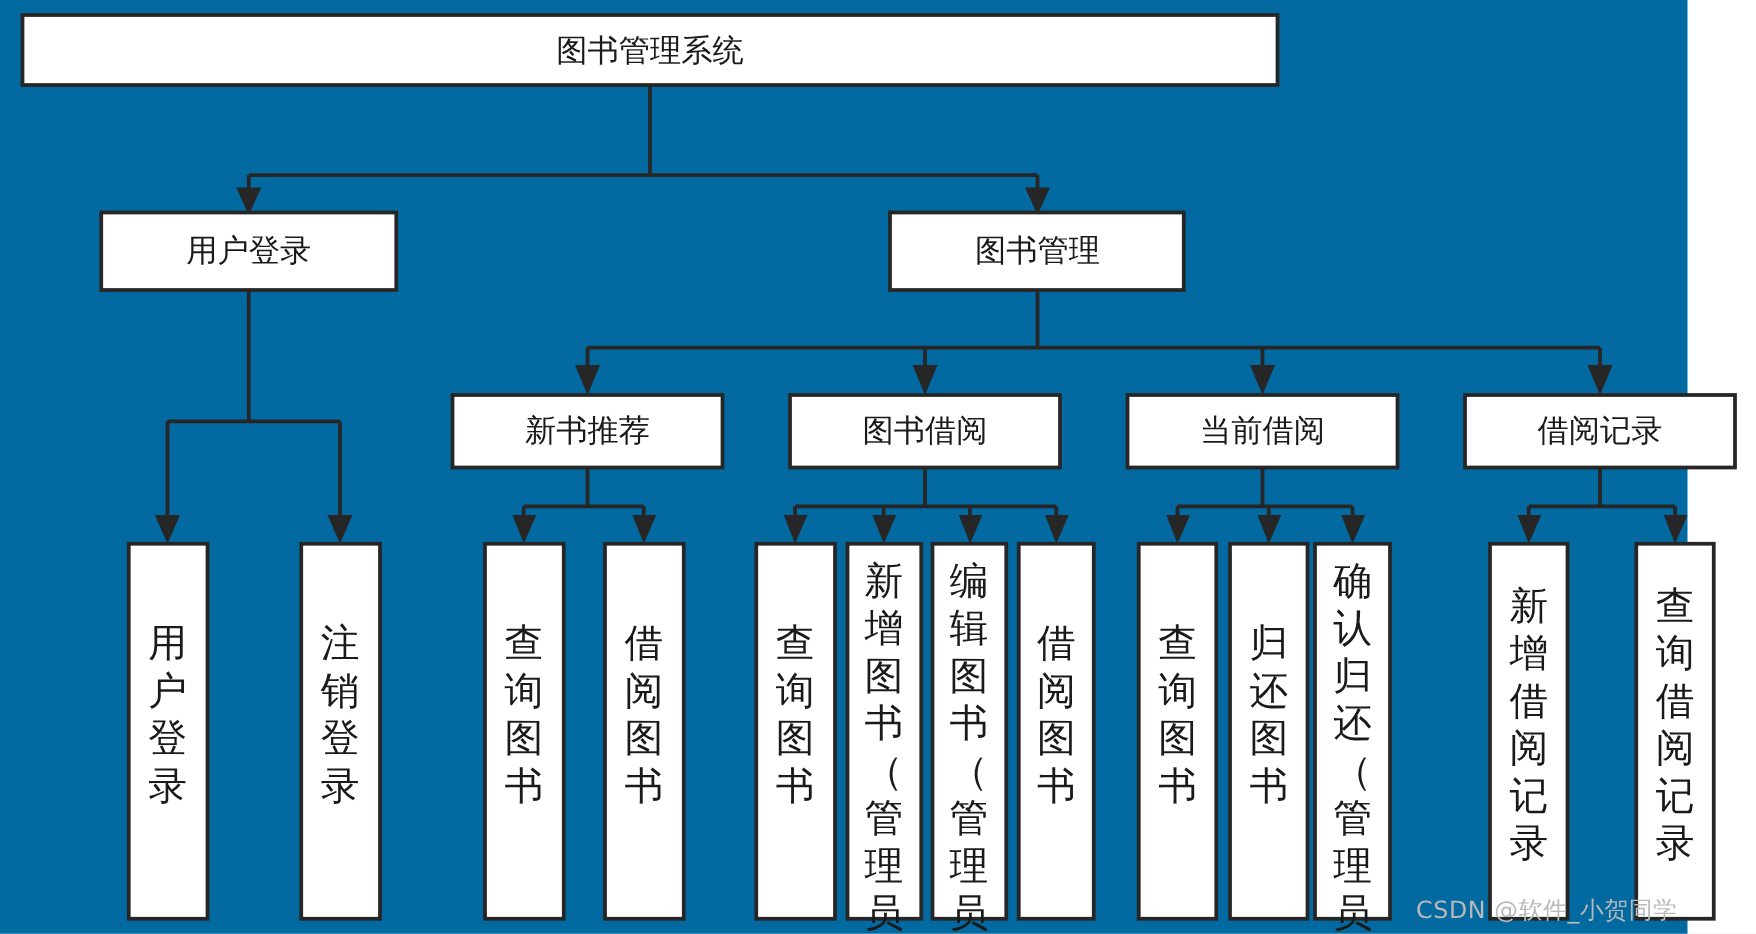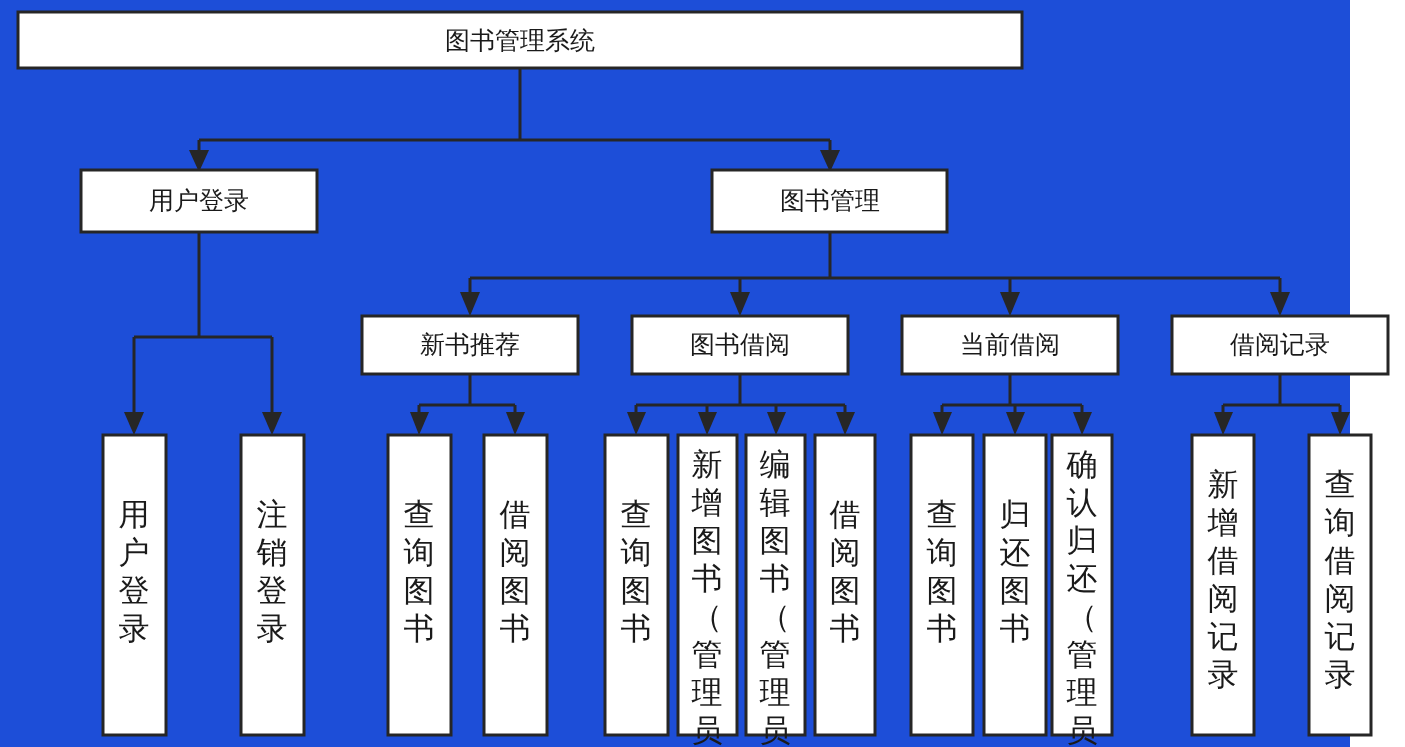--- a/index.html
+++ b/index.html
@@ -10,21 +10,21 @@
   body {
     width: 1405px;
     height: 747px;
     overflow: hidden;
     font-family: "DejaVu Sans", "Liberation Sans", sans-serif;
   }
   #diagram-root {
     position: relative;
     width: 1350px;
     height: 747px;
-    background: #1d4ed8;
+    background: #0369a1;
     text-decoration: underline;
   }
   svg#tree-svg {
     position: absolute;
     left: 0;
     top: 0;
     width: 1405px;
     height: 747px;
     display: block;
   }
@@ -190,13 +190,14 @@
       <rect class="node-rect" x="1192" y="435" width="62" height="300"></rect>
       <text class="leaf-label" x="1223" y="495"><tspan x="1223" y="495">新</tspan><tspan x="1223" y="533">增</tspan><tspan x="1223" y="571">借</tspan><tspan x="1223" y="609">阅</tspan><tspan x="1223" y="647">记</tspan><tspan x="1223" y="685">录</tspan></text>
     </g>
     <g>
       <rect class="node-rect" x="1309" y="435" width="62" height="300"></rect>
       <text class="leaf-label" x="1340" y="495"><tspan x="1340" y="495">查</tspan><tspan x="1340" y="533">询</tspan><tspan x="1340" y="571">借</tspan><tspan x="1340" y="609">阅</tspan><tspan x="1340" y="647">记</tspan><tspan x="1340" y="685">录</tspan></text>
     </g>
 
   </svg>
 
+  <div class="watermark">CSDN @软件_小贺同学</div>
 </div>
 
 </body></html>

